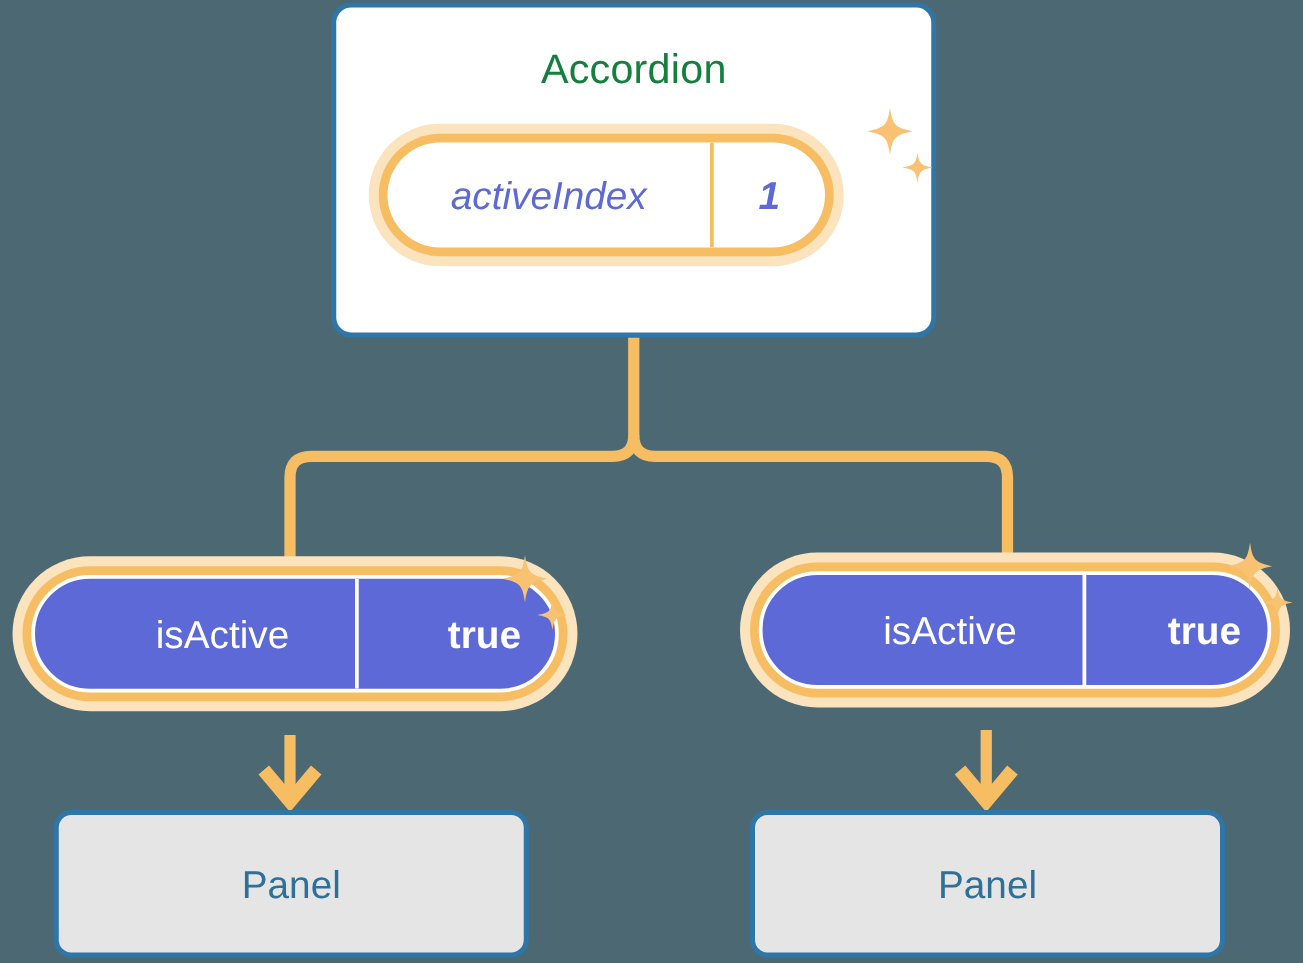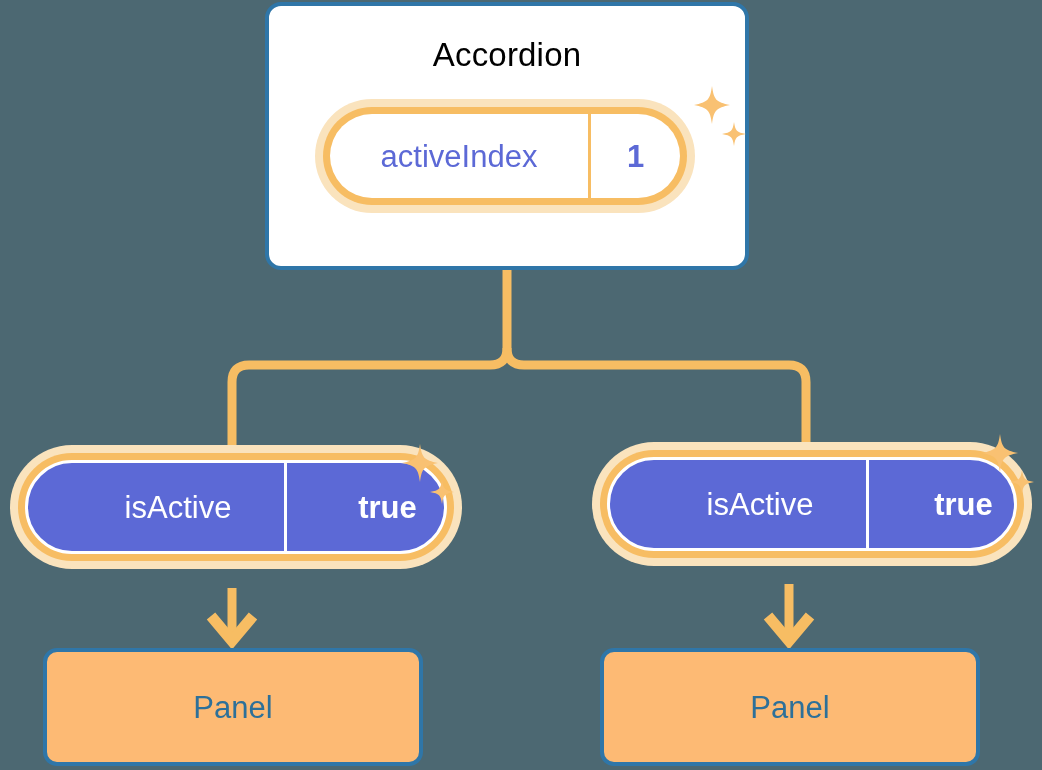--- a/index.html
+++ b/index.html
@@ -40,21 +40,21 @@
     z-index: 3;
   }
   #accordion-card {
     left: 265px;
     top: 2px;
     width: 484px;
     height: 268px;
   }
   .card-title {
     text-align: center;
-    color: #000000;
+    color: #15803d;
     font-size: 33px;
     letter-spacing: 0.2px;
     margin-top: 32px;
     line-height: 1;
   }
 
   
   .pill-wrap {
     position: absolute;
     display: flex;
@@ -144,21 +144,21 @@
   .sparkles {
     position: absolute;
     z-index: 5;
     pointer-events: none;
   }
   .sparkles svg { display: block; }
 
   
   .panel-box {
     position: absolute;
-    background: #fdba74;
+    background: #e5e5e5;
     border: 4px solid #2f76a8;
     border-radius: 14px;
     box-sizing: border-box;
     display: flex;
     align-items: center;
     justify-content: center;
     z-index: 3;
   }
   .panel-label {
     color: #2d7099;
@@ -188,21 +188,21 @@
     <g>
       <path d="M789,584 L789,640" fill="none" stroke="#f7bd63" stroke-width="9"></path>
       <path d="M768,616 L789,641 L810,616" fill="none" stroke="#f7bd63" stroke-width="11" stroke-linecap="butt" stroke-linejoin="miter"></path>
     </g>
   </svg>
 
   <div class="card" id="accordion-card">
     <div class="card-title">Accordion</div>
   </div>
 
-  <div class="pill-wrap" style="left:323px; top:107px;">
+  <div class="pill-wrap" style="left:303px; top:107px;font-style:italic;">
     <div class="pill light" id="pill-activeindex">
       <div class="pill-inner">
         <div class="pill-key">activeIndex</div>
         <div class="pill-val">1</div>
       </div>
     </div>
   </div>
 
   <div class="sparkles" style="left:690px; top:84px;">
     <svg width="62" height="72" viewBox="0 0 62 72">

